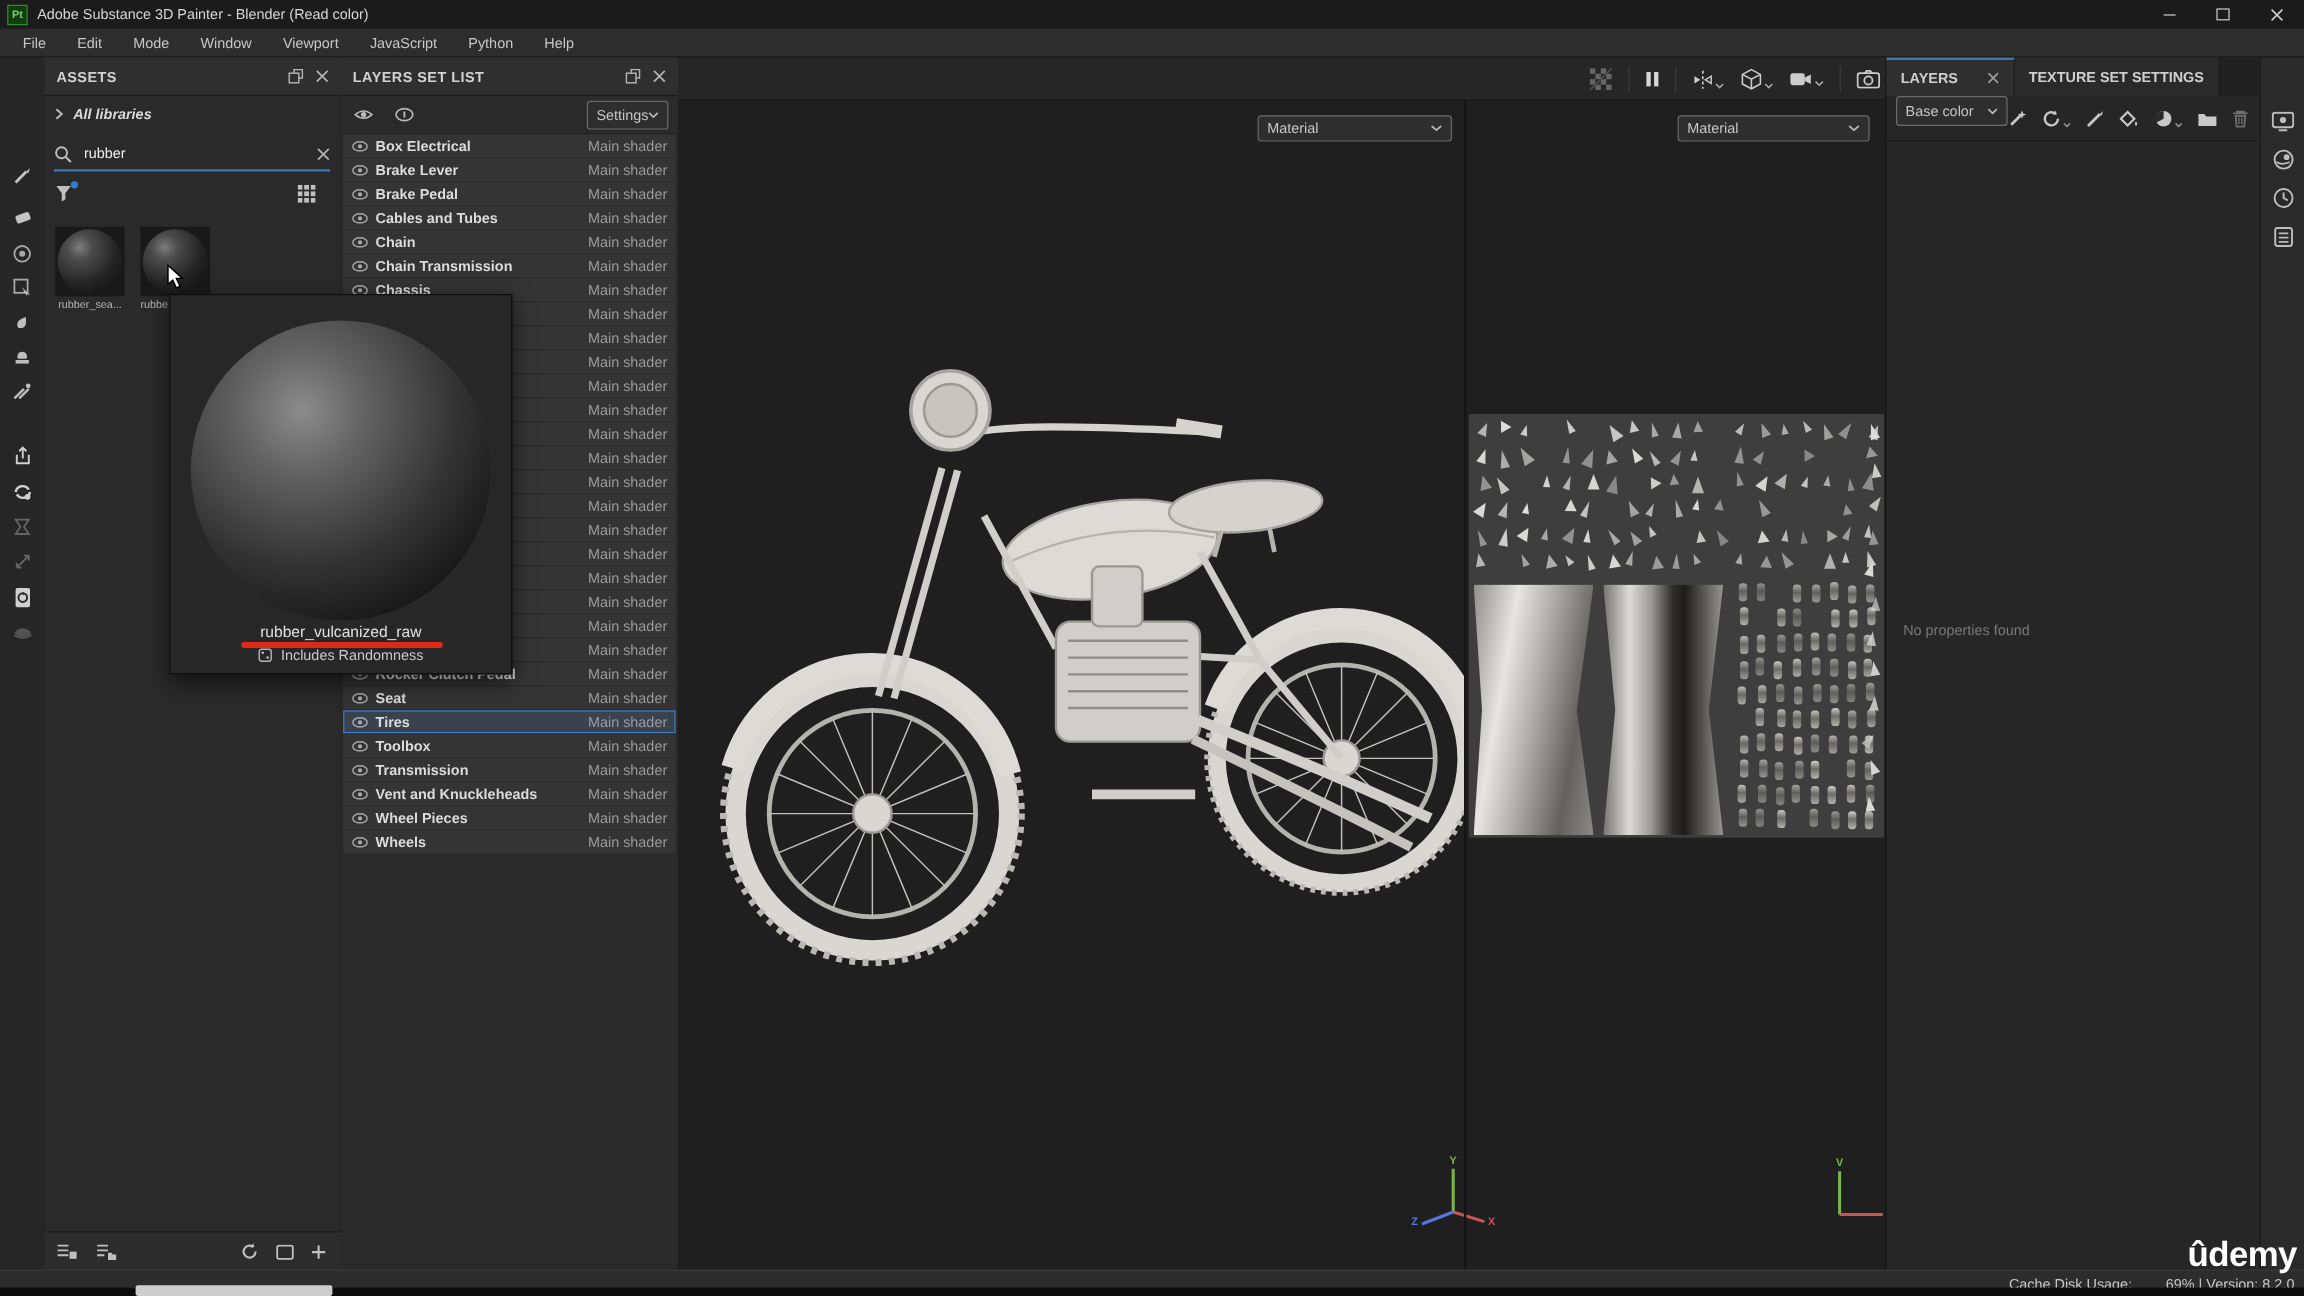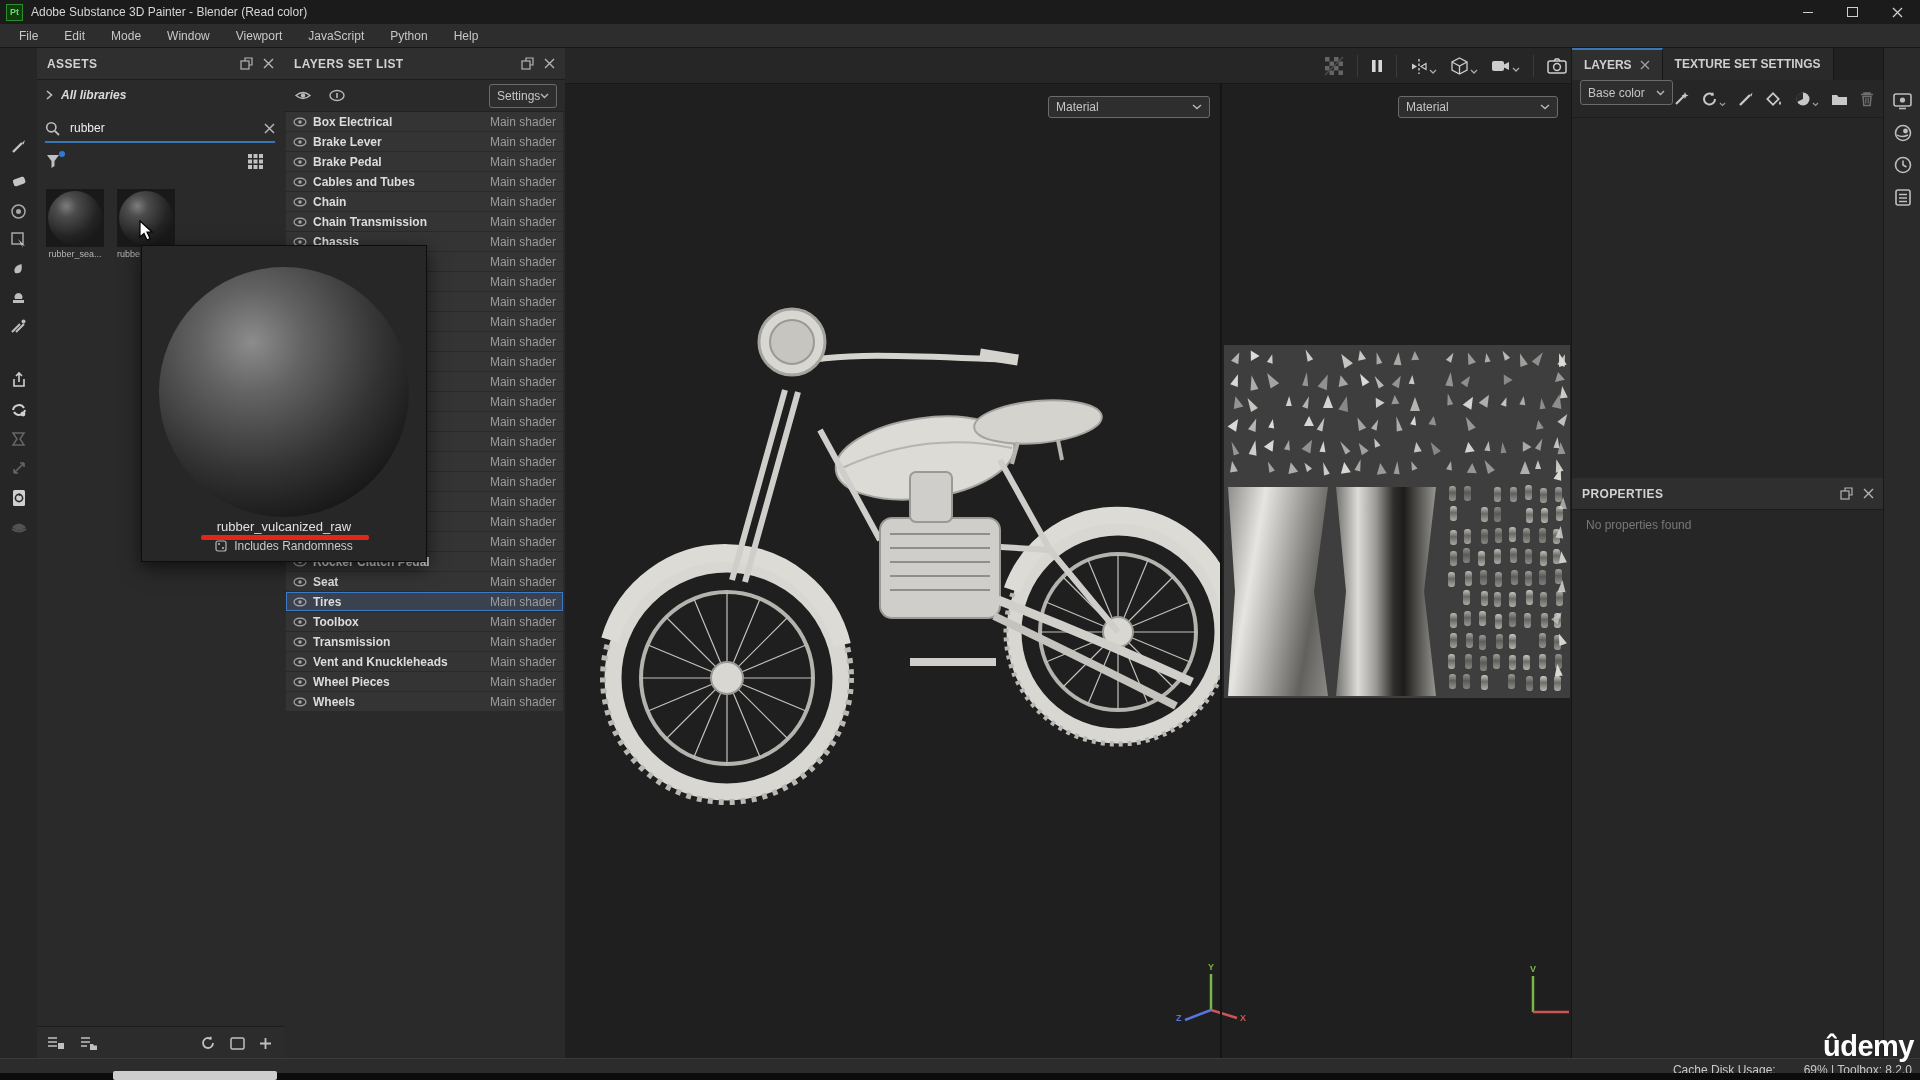--- a/index.html
+++ b/index.html
@@ -86,21 +86,21 @@
     clip-path:polygon(0% 0%,100% 0%,86% 50%,100% 100%,0% 100%,7% 50%);}
   #strip2{left:112px;background:linear-gradient(90deg,#757470 0%,#dddcd8 22%,#9a9995 40%,#2e2d2b 58%,#1d1c1a 68%,#969591 100%);
     clip-path:polygon(0% 0%,100% 0%,88% 50%,100% 100%,0% 100%,10% 50%);}
 
   
   .gizlabel{font-size:9px;font-weight:bold;}
 
   
   #rightpanel{left:1571px;top:48px;width:312px;height:1010px;background:#262626;border-left:1px solid #161616;}
   .tabsbar{position:absolute;left:0;top:0;width:312px;height:32px;background:#212121;display:flex;}
-  .tab{height:32px;display:flex;align-items:center;gap:8px;padding:0 12px;font-size:12px;font-weight:bold;
+  .tab{height:32px;display:flex;align-items:center;gap:24px;padding:0 12px;font-size:12px;font-weight:bold;
     color:#cfcfcf;background:#2a2a2a;border-right:1px solid #181818;box-sizing:border-box;}
   .tab.active{background:#2f2f2f;border-top:2px solid #3d74b4;}
   .layers-toolbar{position:absolute;left:0;top:32px;width:312px;height:38px;display:flex;
     border-bottom:1px solid #1d1d1d;box-sizing:border-box;}
   .lt-icons{margin-left:auto;display:flex;align-items:center;gap:12px;padding-right:10px;}
   #prophead{position:absolute;left:0;top:430px;width:312px;}
   .prop-empty{position:absolute;left:14px;top:470px;font-size:12px;color:#787878;}
 
   
   #rightstrip{left:1883px;top:48px;width:37px;height:1010px;background:#2a2a2a;border-left:1px solid #191919;}
@@ -1054,32 +1054,20 @@
         <span style="opacity:.45">
             <svg width="14" height="16">
               <path d="M1 3.5 h12 M4 3.5 V2 h6 v1.5" fill="none" stroke="#c8c8c8" stroke-width="1.5"></path>
               <path d="M3 5.5 h8 l-.8 9 h-6.4 z" fill="none" stroke="#c8c8c8" stroke-width="1.5"></path>
               <path d="M5.8 7 v5.5 M8.2 7 v5.5" stroke="#c8c8c8" stroke-width="1.2"></path>
             </svg>
           </span>
       </span>
     </div>
 
-    <div class="panel-head abs" id="prophead">
-      <span class="panel-title">PROPERTIES</span>
-      <span class="ph-icons">
-        <svg width="13" height="13">
-            <rect x="1" y="4" width="8" height="8" fill="none" stroke="#b5b5b5" stroke-width="1.2"></rect>
-            <path d="M5 4 V1 H12 V8 H9" fill="none" stroke="#b5b5b5" stroke-width="1.2"></path>
-          </svg>
-        <svg width="11" height="11">
-            <path d="M1 1 L10 10 M10 1 L1 10" stroke="#b5b5b5" stroke-width="1.4"></path>
-          </svg>
-      </span>
-    </div>
     <div class="prop-empty">No properties found</div>
   </div>
 
   <div id="rightstrip" class="abs">
     <div class="rtool" style="top:38px">
         <svg width="19" height="17">
           <rect x="1" y="1" width="17" height="12" rx="2" fill="none" stroke="#bdbdbd" stroke-width="1.6"></rect>
           <circle cx="9.5" cy="7" r="2.6" fill="#bdbdbd"></circle>
           <path d="M6 15.5 h7" stroke="#bdbdbd" stroke-width="1.6"></path>
         </svg>
@@ -1101,21 +1089,21 @@
         <svg width="16" height="17">
           <rect x="1" y="1" width="14" height="15" rx="2" fill="none" stroke="#bdbdbd" stroke-width="1.6"></rect>
           <path d="M4 5.5 h8 M4 9 h8 M4 12.5 h8" stroke="#bdbdbd" stroke-width="1.4"></path>
         </svg>
       </div>
   </div>
 
   <div id="statusbar" class="abs">
     <div class="status-right">
       <span>Cache Disk Usage:</span>
-      <span><span>69%</span> | <span>Toolbox: 8.2.0</span></span>
+      <span><span>69%</span> | <span>Version: 8.2.0</span></span>
     </div>
   </div>
   <div id="videobar" class="abs"></div>
   <div id="scrub" class="abs"></div>
   <div id="watermark" class="abs">ûdemy</div>
 
   <div id="tooltip" class="abs">
     <div class="bigball"></div>
     <div class="tt-name">rubber_vulcanized_raw</div>
     <div class="tt-note">

